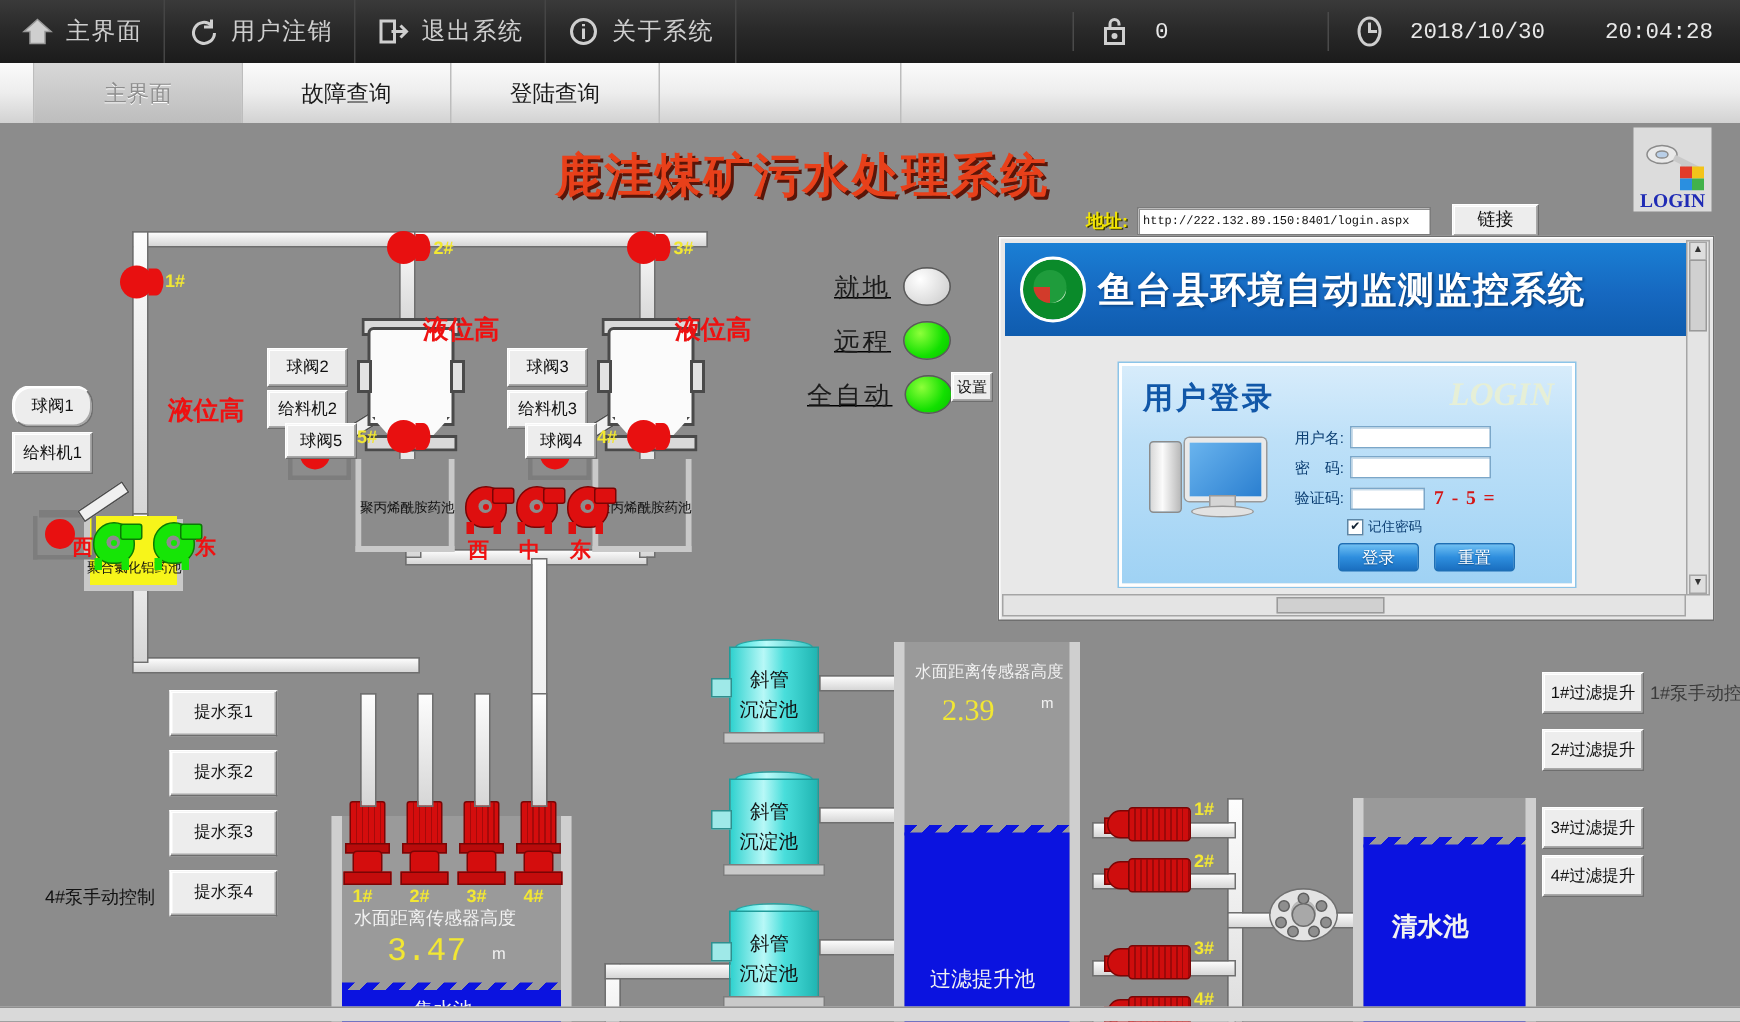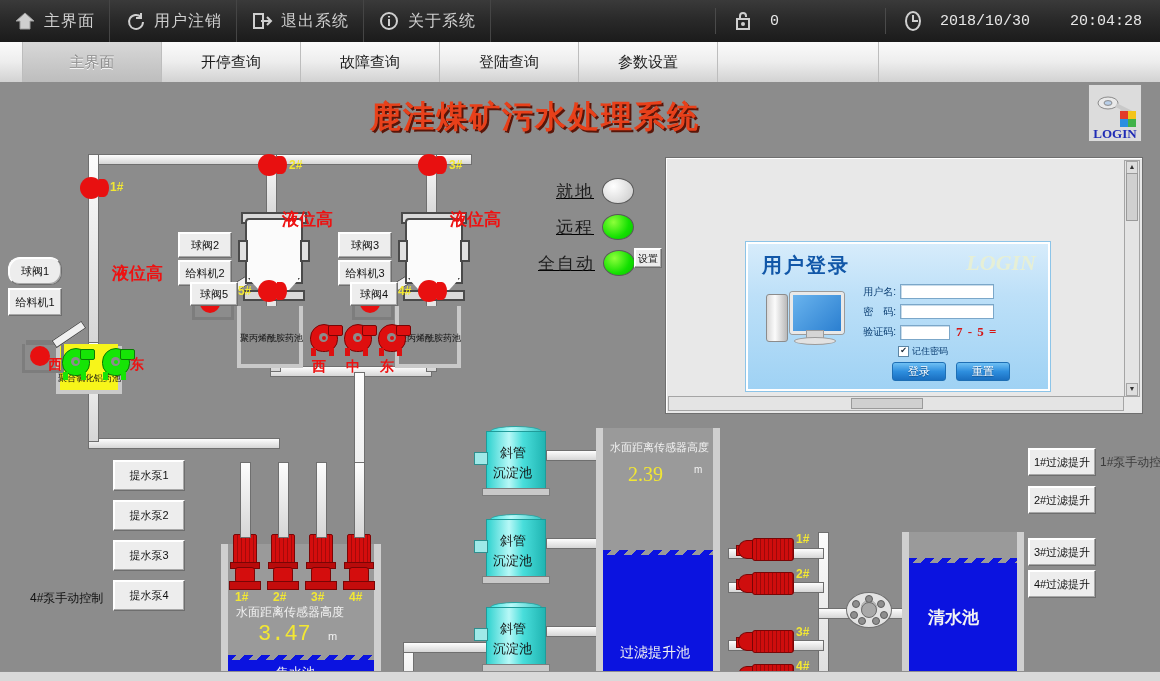--- a/index.html
+++ b/index.html
@@ -259,30 +259,24 @@
       <span class="tb-val">2018/10/30</span>
       <span class="tb-val" style="margin-left:24px">20:04:28</span>
     </div>
   </div>
 
   <div class="menubar">
     <div class="mi active">
         <span>主界面</span>
       </div>
     <div class="mi">
-        <span>开停查询</span>
-      </div>
-    <div class="mi">
         <span>故障查询</span>
       </div>
     <div class="mi">
         <span>登陆查询</span>
-      </div>
-    <div class="mi">
-        <span>参数设置</span>
       </div>
     <div class="mi blank"></div>
   </div>
 
   <div class="canvas">
 
     <div class="title">鹿洼煤矿污水处理系统</div>
 
     <div class="loginbadge">
       <svg width="46" height="36" viewBox="0 0 46 36">
@@ -291,20 +285,25 @@
         <path d="M24 14 L40 22" stroke="#c9c9c9" stroke-width="4"></path>
         <path d="M30 18 L30 24 M34 20 L34 26" stroke="#c9c9c9" stroke-width="3"></path>
         <path d="M28 20 h8 v8 h-8 z" fill="#e23b2b"></path>
         <path d="M36 20 h8 v8 h-8 z" fill="#f3c41a"></path>
         <path d="M28 28 h8 v8 h-8 z" fill="#2a8fe0"></path>
         <path d="M36 28 h8 v8 h-8 z" fill="#41b24a"></path>
       </svg>
       <div class="txt">LOGIN</div>
     </div>
 
+    <div class="addr" style="left:724px;top:54px;">
+      <span class="k">地址:</span>
+      <div class="addrbox">http://222.132.89.150:8401/login.aspx</div>
+      <div class="btn linkbtn" style="position:relative;left:8px;top:0;">链接</div>
+    </div>
 
     <div class="lampRow" style="left:556px;top:96px;">
       <span class="t">就地</span>
       <span class="lamp off"></span>
     </div>
     <div class="lampRow" style="left:556px;top:132px;">
       <span class="t">远程</span>
       <span class="lamp on"></span>
     </div>
     <div class="lampRow" style="left:538px;top:168px;">
@@ -613,20 +612,26 @@
     </div>
     <div class="lbl-wht" style="left:928px;top:524px;font-size:17px;font-weight:bold;">清水池</div>
 
     <div class="btn" style="left:1028px;top:366px;width:66px;height:26px;">1#过滤提升</div>
     <div class="btn" style="left:1028px;top:404px;width:66px;height:26px;">2#过滤提升</div>
     <div class="btn" style="left:1028px;top:456px;width:66px;height:26px;">3#过滤提升</div>
     <div class="btn" style="left:1028px;top:488px;width:66px;height:26px;">4#过滤提升</div>
     <div class="lbl" style="left:1100px;top:372px;color:#3b3b3b;">1#泵手动控制</div>
 
     <div class="web">
+      <div class="webhdr">
+        <span class="weblogo">
+          <span class="inner"></span>
+        </span>
+        <span class="webtitle">鱼台县环境自动监测监控系统</span>
+      </div>
 
       <div class="weblogin">
         <div class="wl-title">用户登录</div>
         <div class="wl-watermark">LOGIN</div>
         <div class="wl-pc">
           <div class="tower"></div>
           <div class="mon"></div>
           <div class="stand"></div>
           <div class="foot"></div>
         </div>

